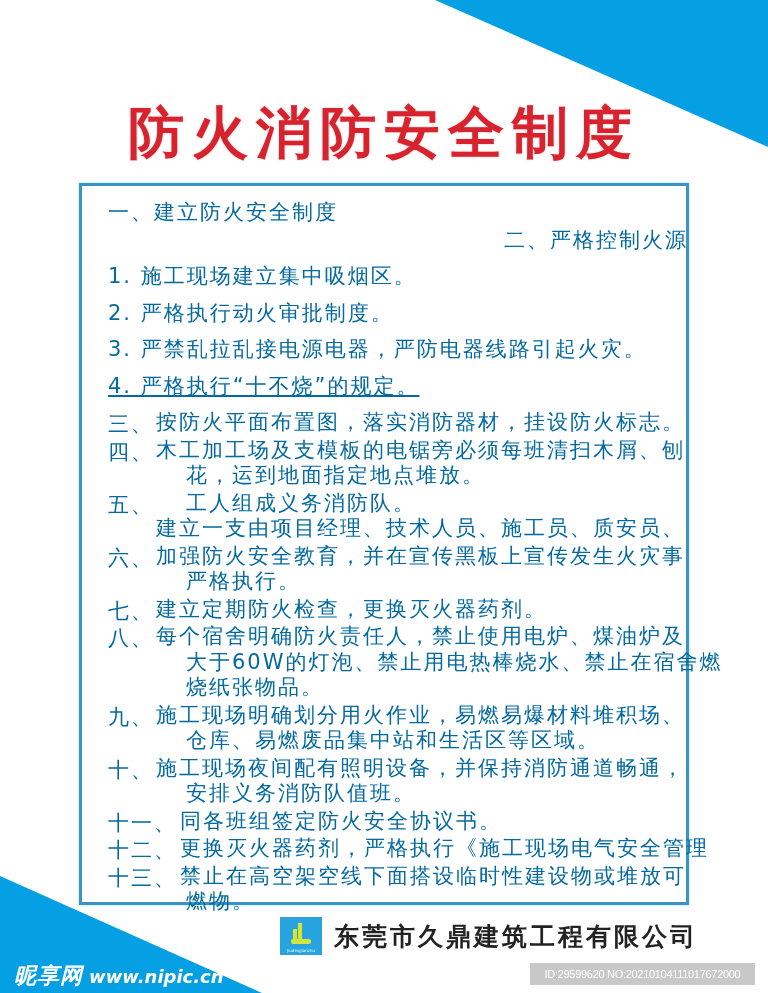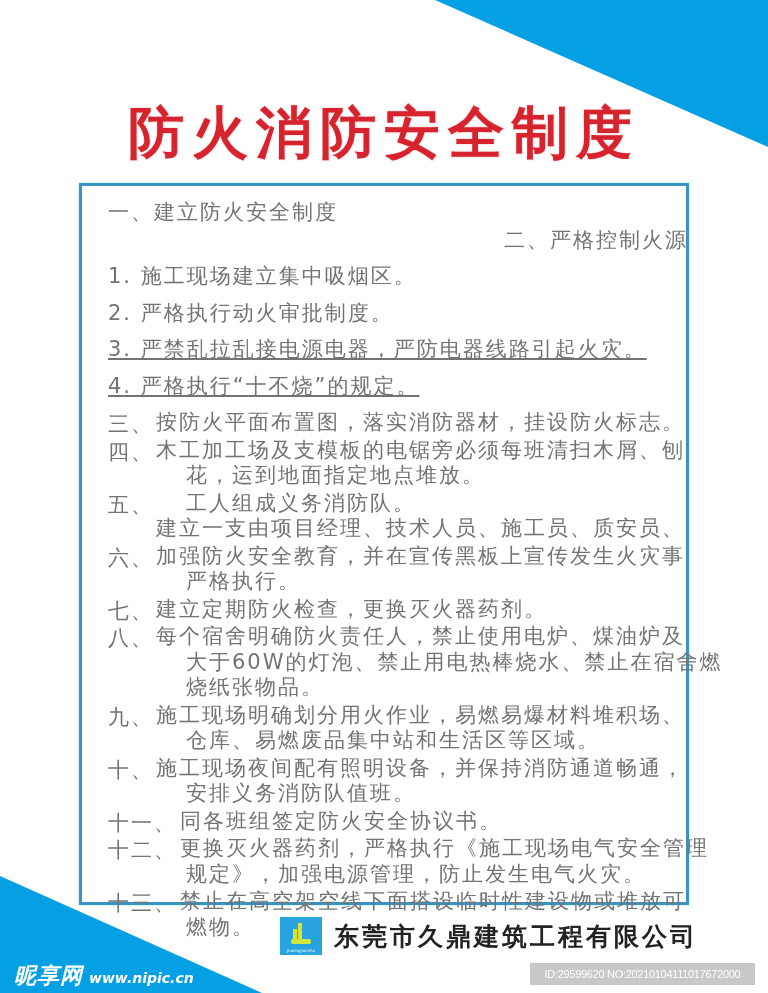--- a/index.html
+++ b/index.html
@@ -4,35 +4,35 @@
 <style>
   html, body { margin:0; padding:0; }
   body { width:768px; height:993px; position:relative; overflow:hidden; background:#ffffff;
          font-family:"DejaVu Sans", sans-serif; }
   .tri-top { position:absolute; left:0; top:0; width:768px; height:993px; pointer-events:none; }
   .title { position:absolute; left:0; top:98px; width:768px; text-align:center;
            font-size:56px; font-weight:bold; color:#d7232e; letter-spacing:8px;
            text-shadow:0 0 2px #f3b0b3; line-height:70px; }
   .box { position:absolute; left:79px; top:183px; width:604px; height:716px;
          border:3px solid #3b93bf; box-shadow:0 0 3px #9be6f5; background:#fff; }
-  .content { position:absolute; left:108px; top:200px; width:580px; color:#737373;
+  .content { position:absolute; left:108px; top:200px; width:580px; color:#0369a1;
              font-size:21px; letter-spacing:2px; }
   .row { position:relative; white-space:nowrap; }
   .row .lbl { position:absolute; left:0; }
   .row .txt { display:block; }
   .footer { position:absolute; left:280px; top:916px; height:40px; display:flex; align-items:center; }
   .logo { width:42px; height:38px; background:#29a3df; position:relative; margin-right:12px; }
   .logo .bar1 { position:absolute; left:18px; top:6px; width:4px; height:16px; background:#d8e42e; }
   .logo .bar2 { position:absolute; left:13px; top:12px; width:4px; height:12px; background:#d8e42e; }
   .logo .base { position:absolute; left:11px; top:22px; width:20px; height:5px; background:#cfe63b; border-radius:2px; }
   .logo .cap { position:absolute; left:2px; top:31px; width:38px; font-size:4px; color:#dff; text-align:center; font-family:"DejaVu Sans", sans-serif; }
   .company { font-size:25px; font-weight:bold; color:#222; letter-spacing:3px; }
   .watermark { position:absolute; left:14px; top:961px; color:#fff; font-weight:bold; font-style:italic; }
   .watermark .brand { font-size:22px; letter-spacing:1px; }
-  .watermark .url { font-size:14px; margin-left:6px; }
+  .watermark .url { font-size:18px; margin-left:6px; }
   .idbar { position:absolute; left:530px; top:963px; width:225px; height:22px; background:#c8c8c8;
            color:#fff; font-size:11px; line-height:22px; text-align:center; font-family:"Liberation Sans Narrow","Liberation Sans", sans-serif; letter-spacing:-0.3px; }
 </style>
 </head>
 <body>
 
 <svg class="tri-top" viewBox="0 0 768 993">
   <polygon points="435,0 768,0 768,147" fill="#05a0e3"></polygon>
   <polygon points="0,876 262,993 0,993" fill="#05a0e3"></polygon>
 </svg>
@@ -48,21 +48,21 @@
     <div class="row" style="margin-top: 2px;">
       <span class="txt" style="line-height: 25.5px; padding-left: 0px; text-align: right;">二、严格控制火源</span>
     </div>
     <div class="row" style="margin-top: 11px;">
       <span class="txt" style="line-height: 25.5px; padding-left: 0px;">1. 施工现场建立集中吸烟区。</span>
     </div>
     <div class="row" style="margin-top: 11px;">
       <span class="txt" style="line-height: 25.5px; padding-left: 0px;">2. 严格执行动火审批制度。</span>
     </div>
     <div class="row" style="margin-top: 11px;">
-      <span class="txt" style="line-height: 25.5px; padding-left: 0px; text-decoration: underline;">3. 严禁乱拉乱接电源电器，严防电器线路引起火灾。</span>
+      <span class="txt" style="line-height: 25.5px; padding-left: 0px;">3. 严禁乱拉乱接电源电器，严防电器线路引起火灾。</span>
     </div>
     <div class="row" style="margin-top: 11px;">
       <span class="txt" style="line-height: 25.5px; padding-left: 0px; text-decoration: underline;">4. 严格执行“十不烧”的规定。</span>
     </div>
     <div class="row" style="margin-top: 11px;">
       <span class="lbl">三、</span>
       <span class="txt" style="line-height: 25.5px; padding-left: 48px;">按防火平面布置图，落实消防器材，挂设防火标志。</span>
     </div>
     <div class="row" style="margin-top: 2px;">
       <span class="lbl">四、</span>
@@ -99,21 +99,20 @@
       <span class="txt" style="line-height: 25.5px; padding-left: 48px;">施工现场夜间配有照明设备，并保持消防通道畅通，</span>
       <span class="txt" style="line-height: 25.5px; padding-left: 78px;">安排义务消防队值班。</span>
     </div>
     <div class="row" style="margin-top: 2px;">
       <span class="lbl">十一、</span>
       <span class="txt" style="line-height: 25.5px; padding-left: 72px;">同各班组签定防火安全协议书。</span>
     </div>
     <div class="row" style="margin-top: 2px;">
       <span class="lbl">十二、</span>
       <span class="txt" style="line-height: 25.5px; padding-left: 72px;">更换灭火器药剂，严格执行《施工现场电气安全管理</span>
-      <span class="txt" style="line-height: 25.5px; padding-left: 78px;">规定》，加强电源管理，防止发生电气火灾。</span>
     </div>
     <div class="row" style="margin-top: 2px;">
       <span class="lbl">十三、</span>
       <span class="txt" style="line-height: 25.5px; padding-left: 72px;">禁止在高空架空线下面搭设临时性建设物或堆放可</span>
       <span class="txt" style="line-height: 25.5px; padding-left: 78px;">燃物。</span>
     </div>
   </div>
 
 <div class="footer">
   <div class="logo">

